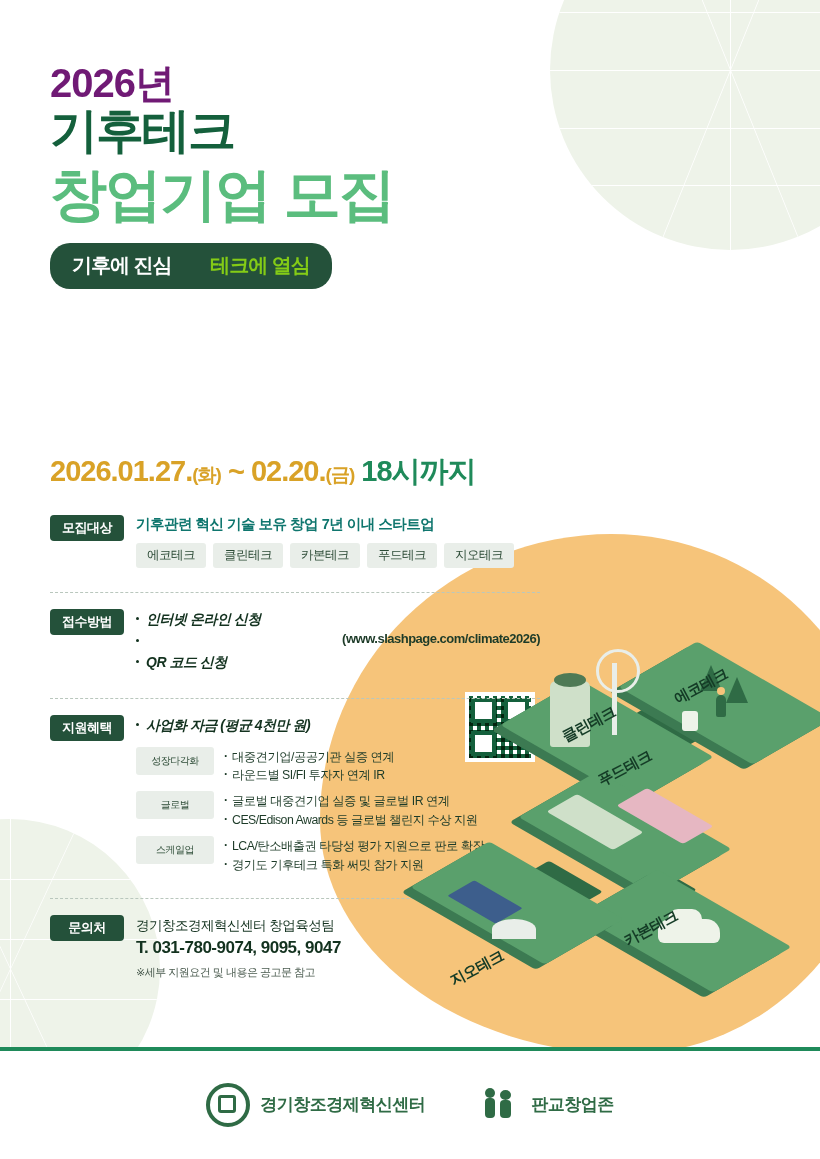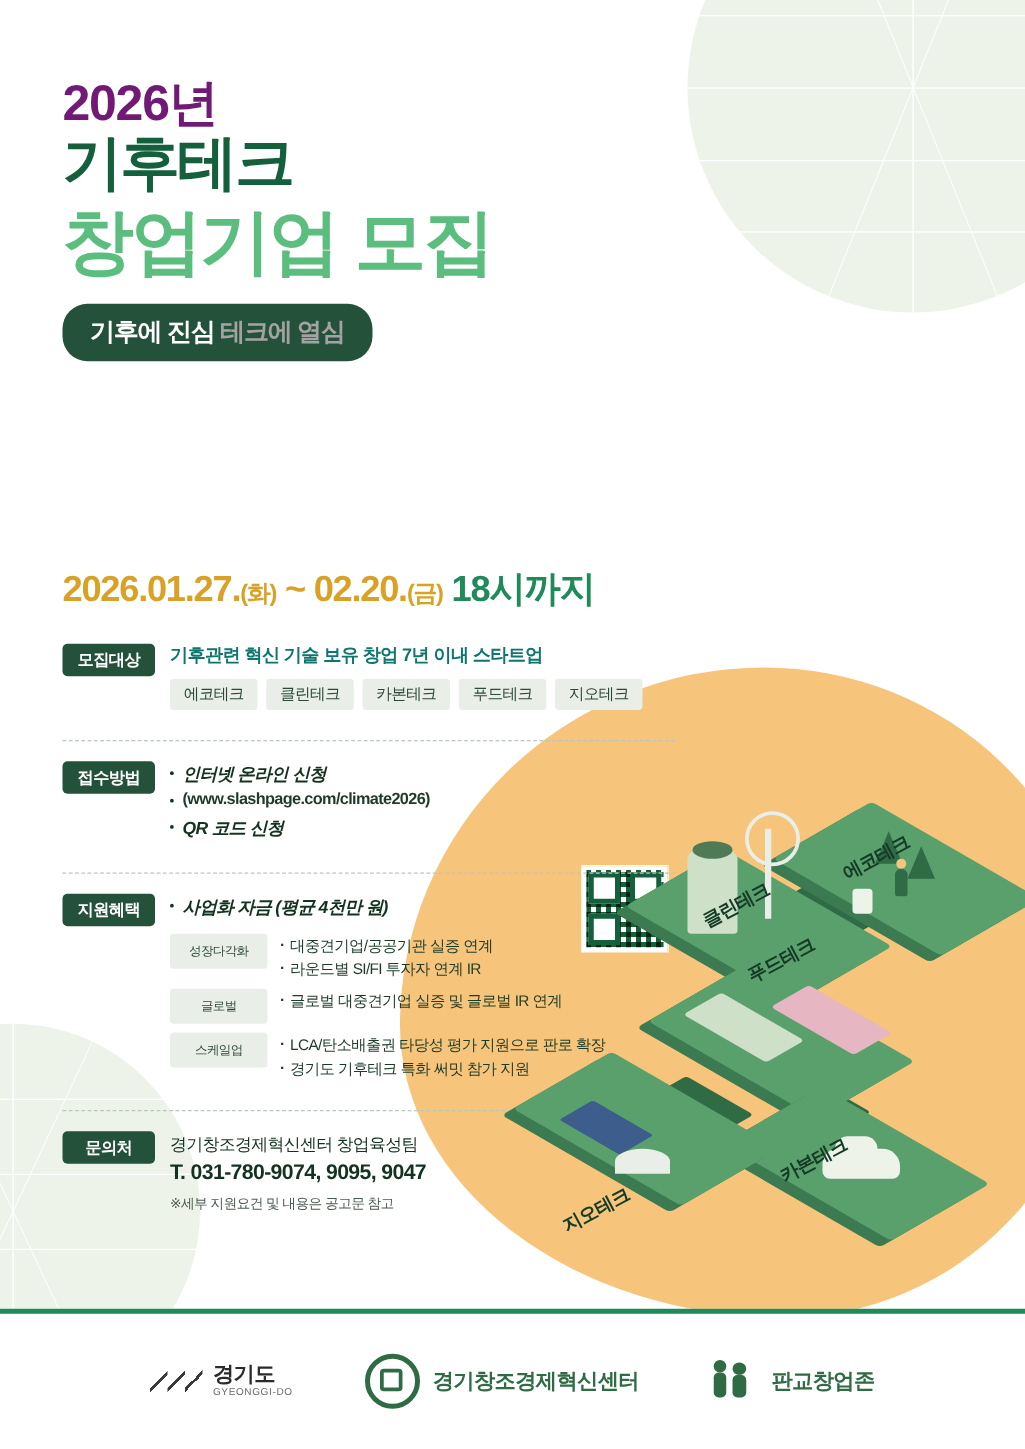--- a/index.html
+++ b/index.html
@@ -59,21 +59,21 @@
     font-size:57px;font-weight:bold;color:#5bbd7e;letter-spacing:-2px;
     line-height:1.15;margin-top:4px;
   }
   .tagline{
     display:inline-block;margin-top:16px;
     background:#24513a;color:#ffffff;
     border-radius:20px;
     padding:9px 22px 10px 22px;
     font-size:20px;font-weight:bold;letter-spacing:-1px;
   }
-  .tagline em{color:#a3a3a3;font-style:normal;}
+  .tagline em{color:#84cc16;font-style:normal;margin-left:34px;}
 
   
   .dateline{
     position:absolute;left:50px;top:452px;
     font-size:29px;font-weight:bold;color:#d9a227;letter-spacing:-1px;
     white-space:nowrap;
   }
   .dateline .sm{font-size:19px;}
   .dateline .grn{color:#1f8a5a;}
 
@@ -291,21 +291,21 @@
     <div class="row sep" style="margin-top:14px;padding-top:16px;">
       <div class="row-flex">
         <span class="tag">접수방법</span>
         <div class="row-body" style="position:relative;">
           <ul class="bul">
             <li>인터넷 온라인 신청</li>
             <li style="padding-left:10px;">
               <span style="position:absolute;"></span>
             </li>
           </ul>
-          <div class="sub-line" style="padding-left:10px;margin-top:-2px;">(www.slashpage.com/climate2026)</div>
+          <div class="sub-line" style="padding-left:10px;margin-top:-2px;text-align:right;">(www.slashpage.com/climate2026)</div>
           <ul class="bul" style="margin-top:4px;">
             <li>QR 코드 신청</li>
           </ul>
           <div class="qr">
             <span class="c tl"></span>
               <span class="c tr"></span>
               <span class="c bl"></span>
           </div>
         </div>
       </div>
@@ -325,20 +325,21 @@
               <div class="bitems">
                 <div>대중견기업/공공기관 실증 연계</div>
                 <div>라운드별 SI/FI 투자자 연계 IR</div>
               </div>
             </div>
 
             <div class="btr">
               <span class="blabel">글로벌</span>
               <div class="bitems">
                 <div>글로벌 대중견기업 실증 및 글로벌 IR 연계</div>
+                <div>CES/Edison Awards 등 글로벌 챌린지 수상 지원</div>
               </div>
             </div>
 
             <div class="btr">
               <span class="blabel">스케일업</span>
               <div class="bitems">
                 <div>LCA/탄소배출권 타당성 평가 지원으로 판로 확장</div>
                 <div>경기도 기후테크 특화 써밋 참가 지원</div>
               </div>
             </div>
@@ -388,27 +389,20 @@
 
     <div class="iso-label ll-clean">클린테크</div>
     <div class="iso-label ll-eco">에코테크</div>
     <div class="iso-label ll-food">푸드테크</div>
     <div class="iso-label ll-carbon">카본테크</div>
     <div class="iso-label ll-geo">지오테크</div>
   </div>
 
   <div class="footer">
     <div class="logo">
-      <span class="mark gg"></span>
-      <span class="logo-text">
-        <span class="logo-main">경기도</span>
-        <span class="logo-sub">GYEONGGI-DO</span>
-      </span>
-    </div>
-    <div class="logo">
       <span class="ring"></span>
       <span class="logo-text">
         <span class="logo-main grn">경기창조경제혁신센터</span>
       </span>
     </div>
     <div class="logo">
       <span class="ppl">
         <i class="h1"></i>
           <i class="b1"></i>
           <i class="h2"></i>

